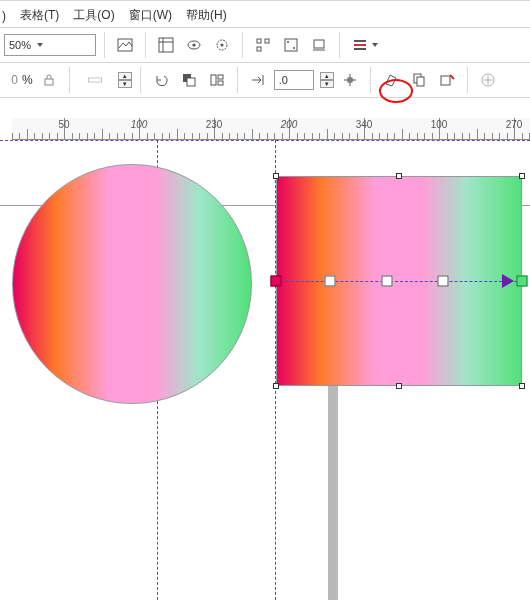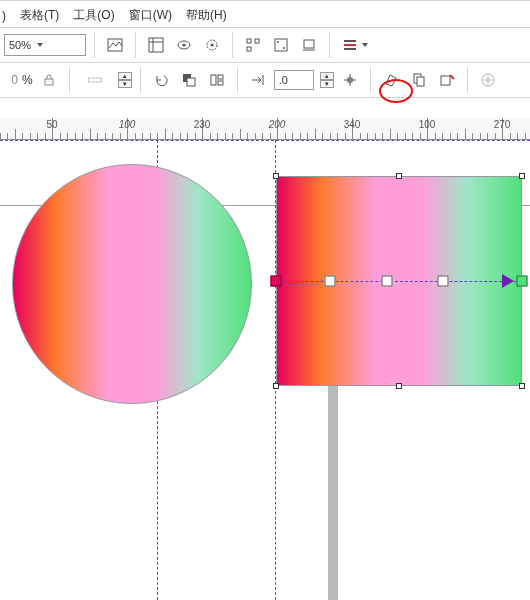--- a/index.html
+++ b/index.html
@@ -87,20 +87,21 @@
   }
   
   
   .ruler-h {
     position:relative;
     height:22px;
     background:#f8f8f8;
     border-bottom:1px solid #8a8a8a;
     overflow:hidden;
     margin-top:20px;
+    margin-left:12px;
   }
   .ruler-h .major {
     position:absolute;
     top:0;
     width:1px;
     height:100%;
     background:#888;
   }
   .ruler-h .minor {
     position:absolute;
@@ -200,21 +201,21 @@
 
 <div class="menu-bar">
   <span>)</span>
   <span><span>表格(T)</span></span>
   <span><span>工具(O)</span></span>
   <span><span>窗口(W)</span></span>
   <span><span>帮助(H)</span></span>
 </div>
 
 <div class="toolbar-1">
-  <div class="combo" style="width:82px">
+  <div class="combo" style="width:92px">
     <span>50%</span>
     <div class="caret"></div>
   </div>
   <div class="tb-sep"></div>
 
   <div class="tb-btn">
     <svg viewBox="0 0 16 16">
         <rect x="1" y="2" width="14" height="12" fill="none" stroke="#555"></rect>
         <path d="M2 11 L6 6 L9 9 L12 5 L15 9" fill="none" stroke="#555"></path>
       </svg>

